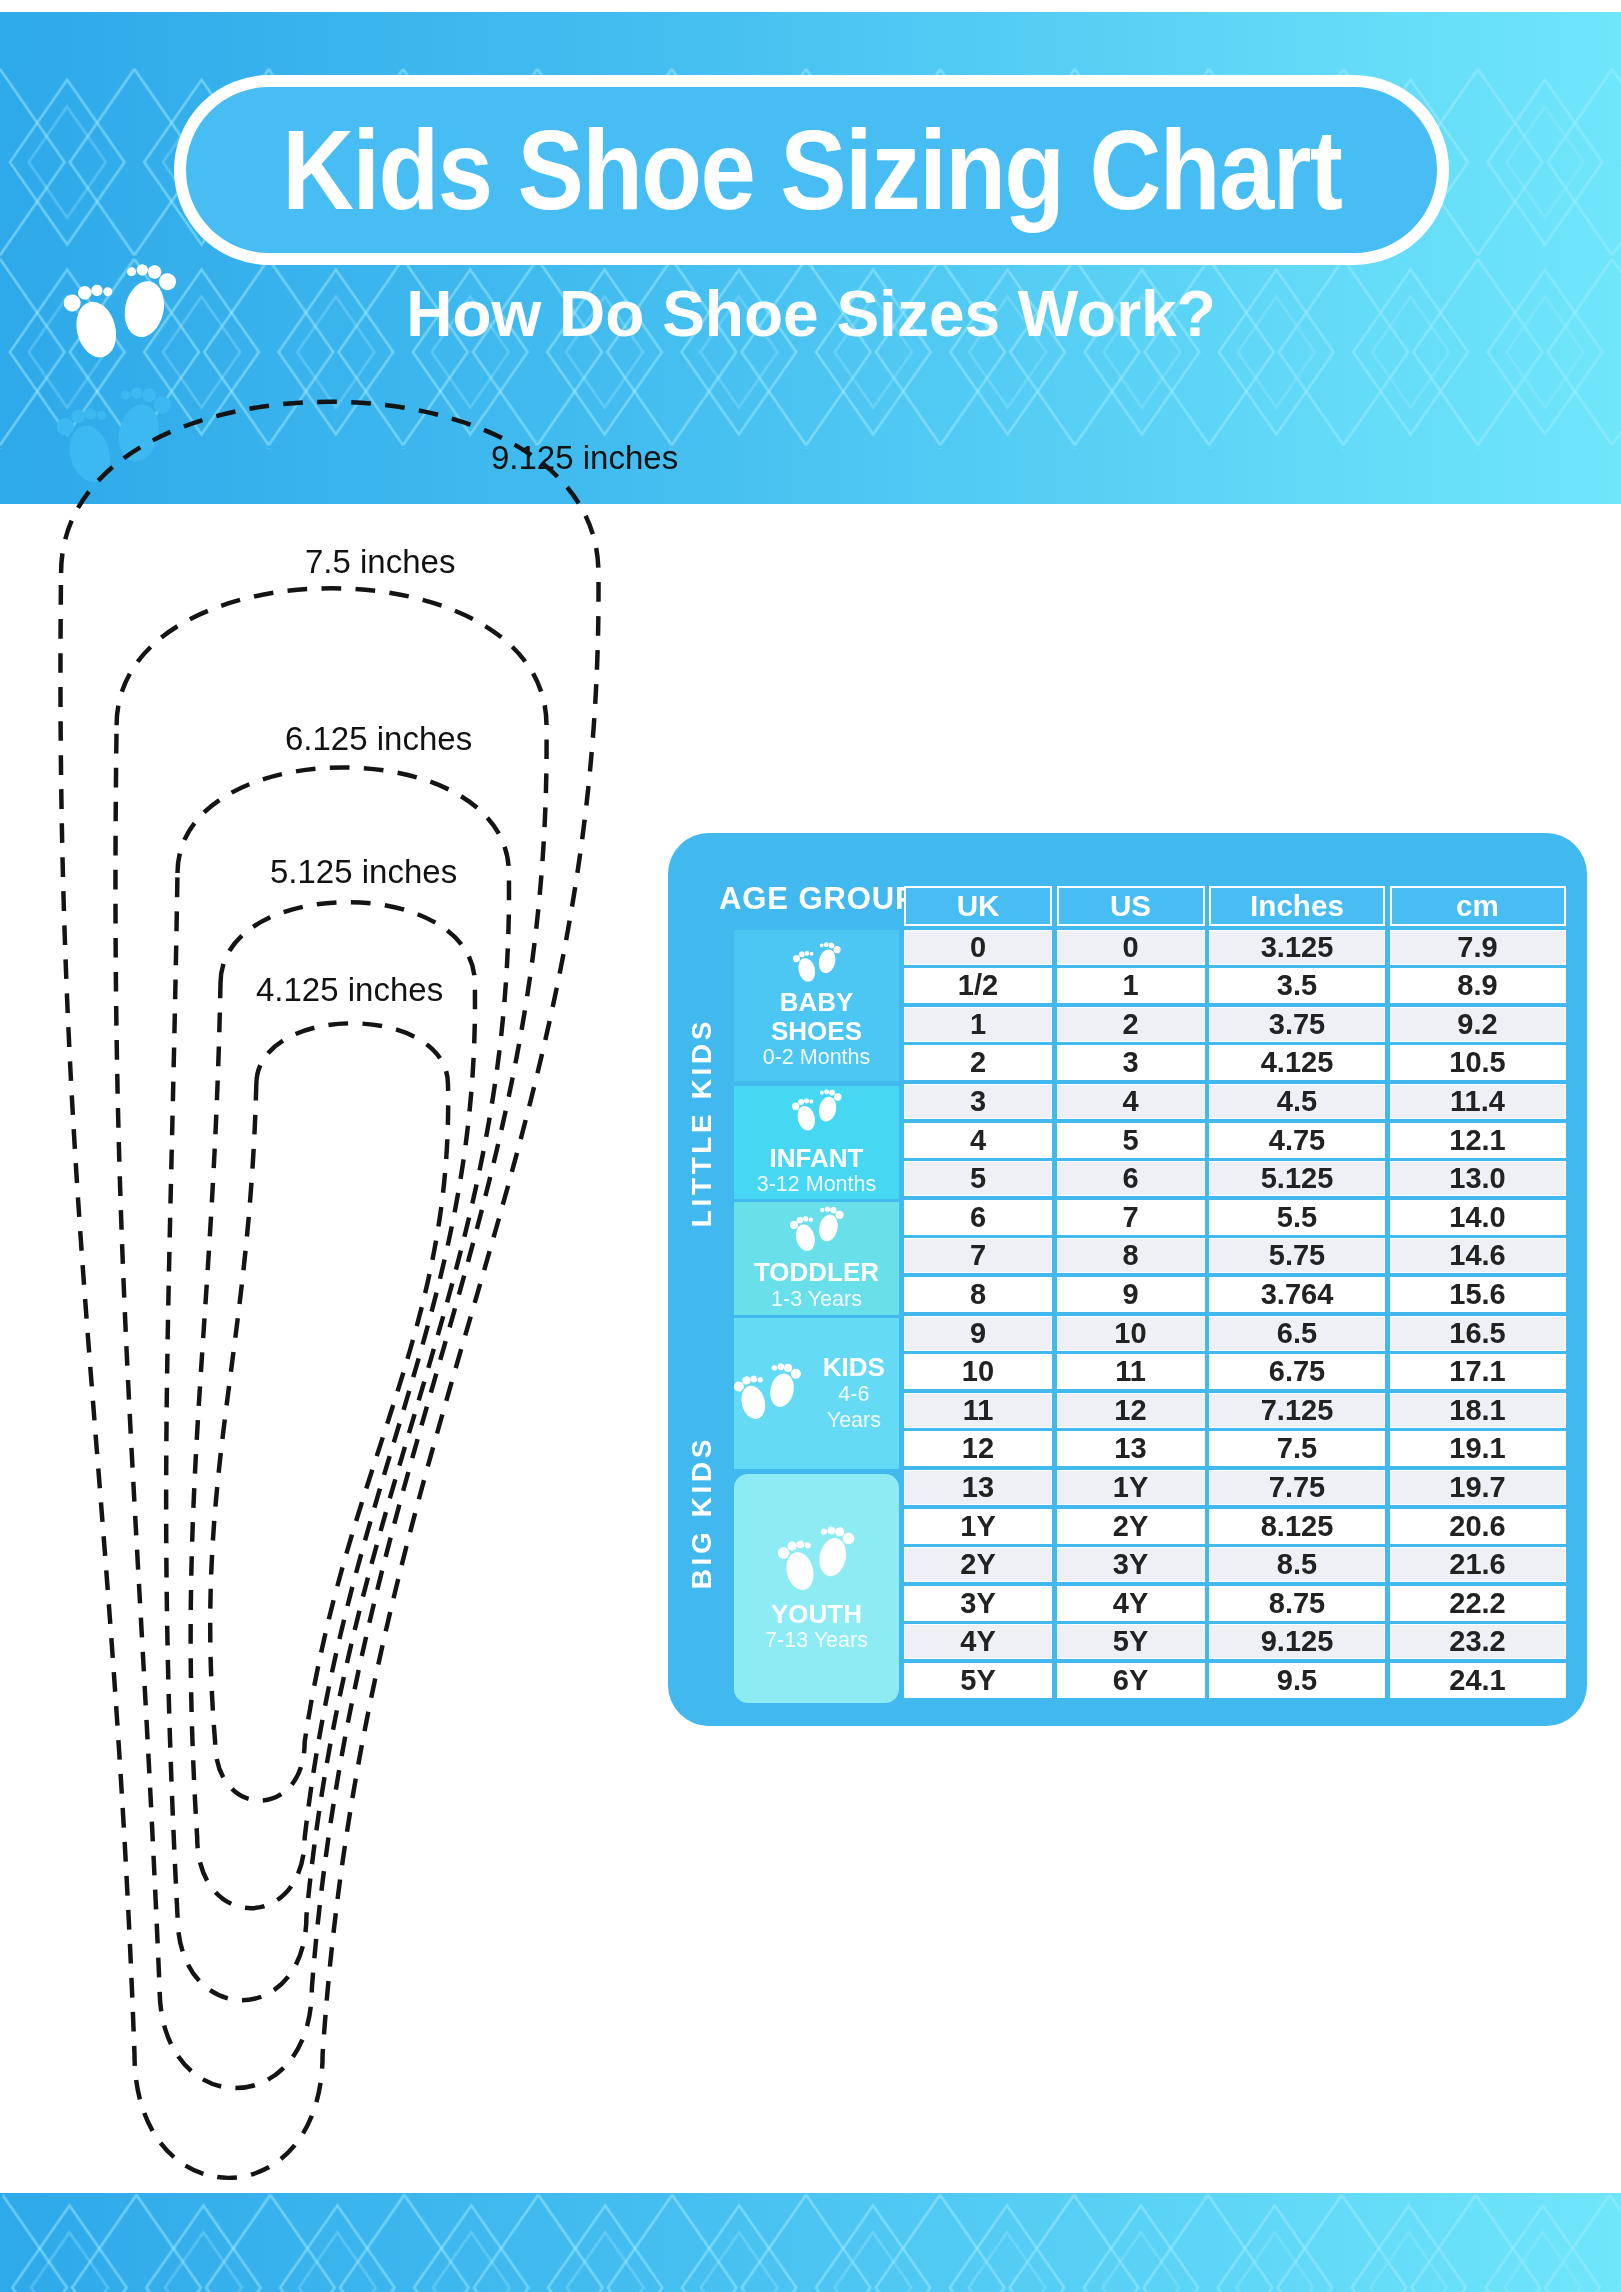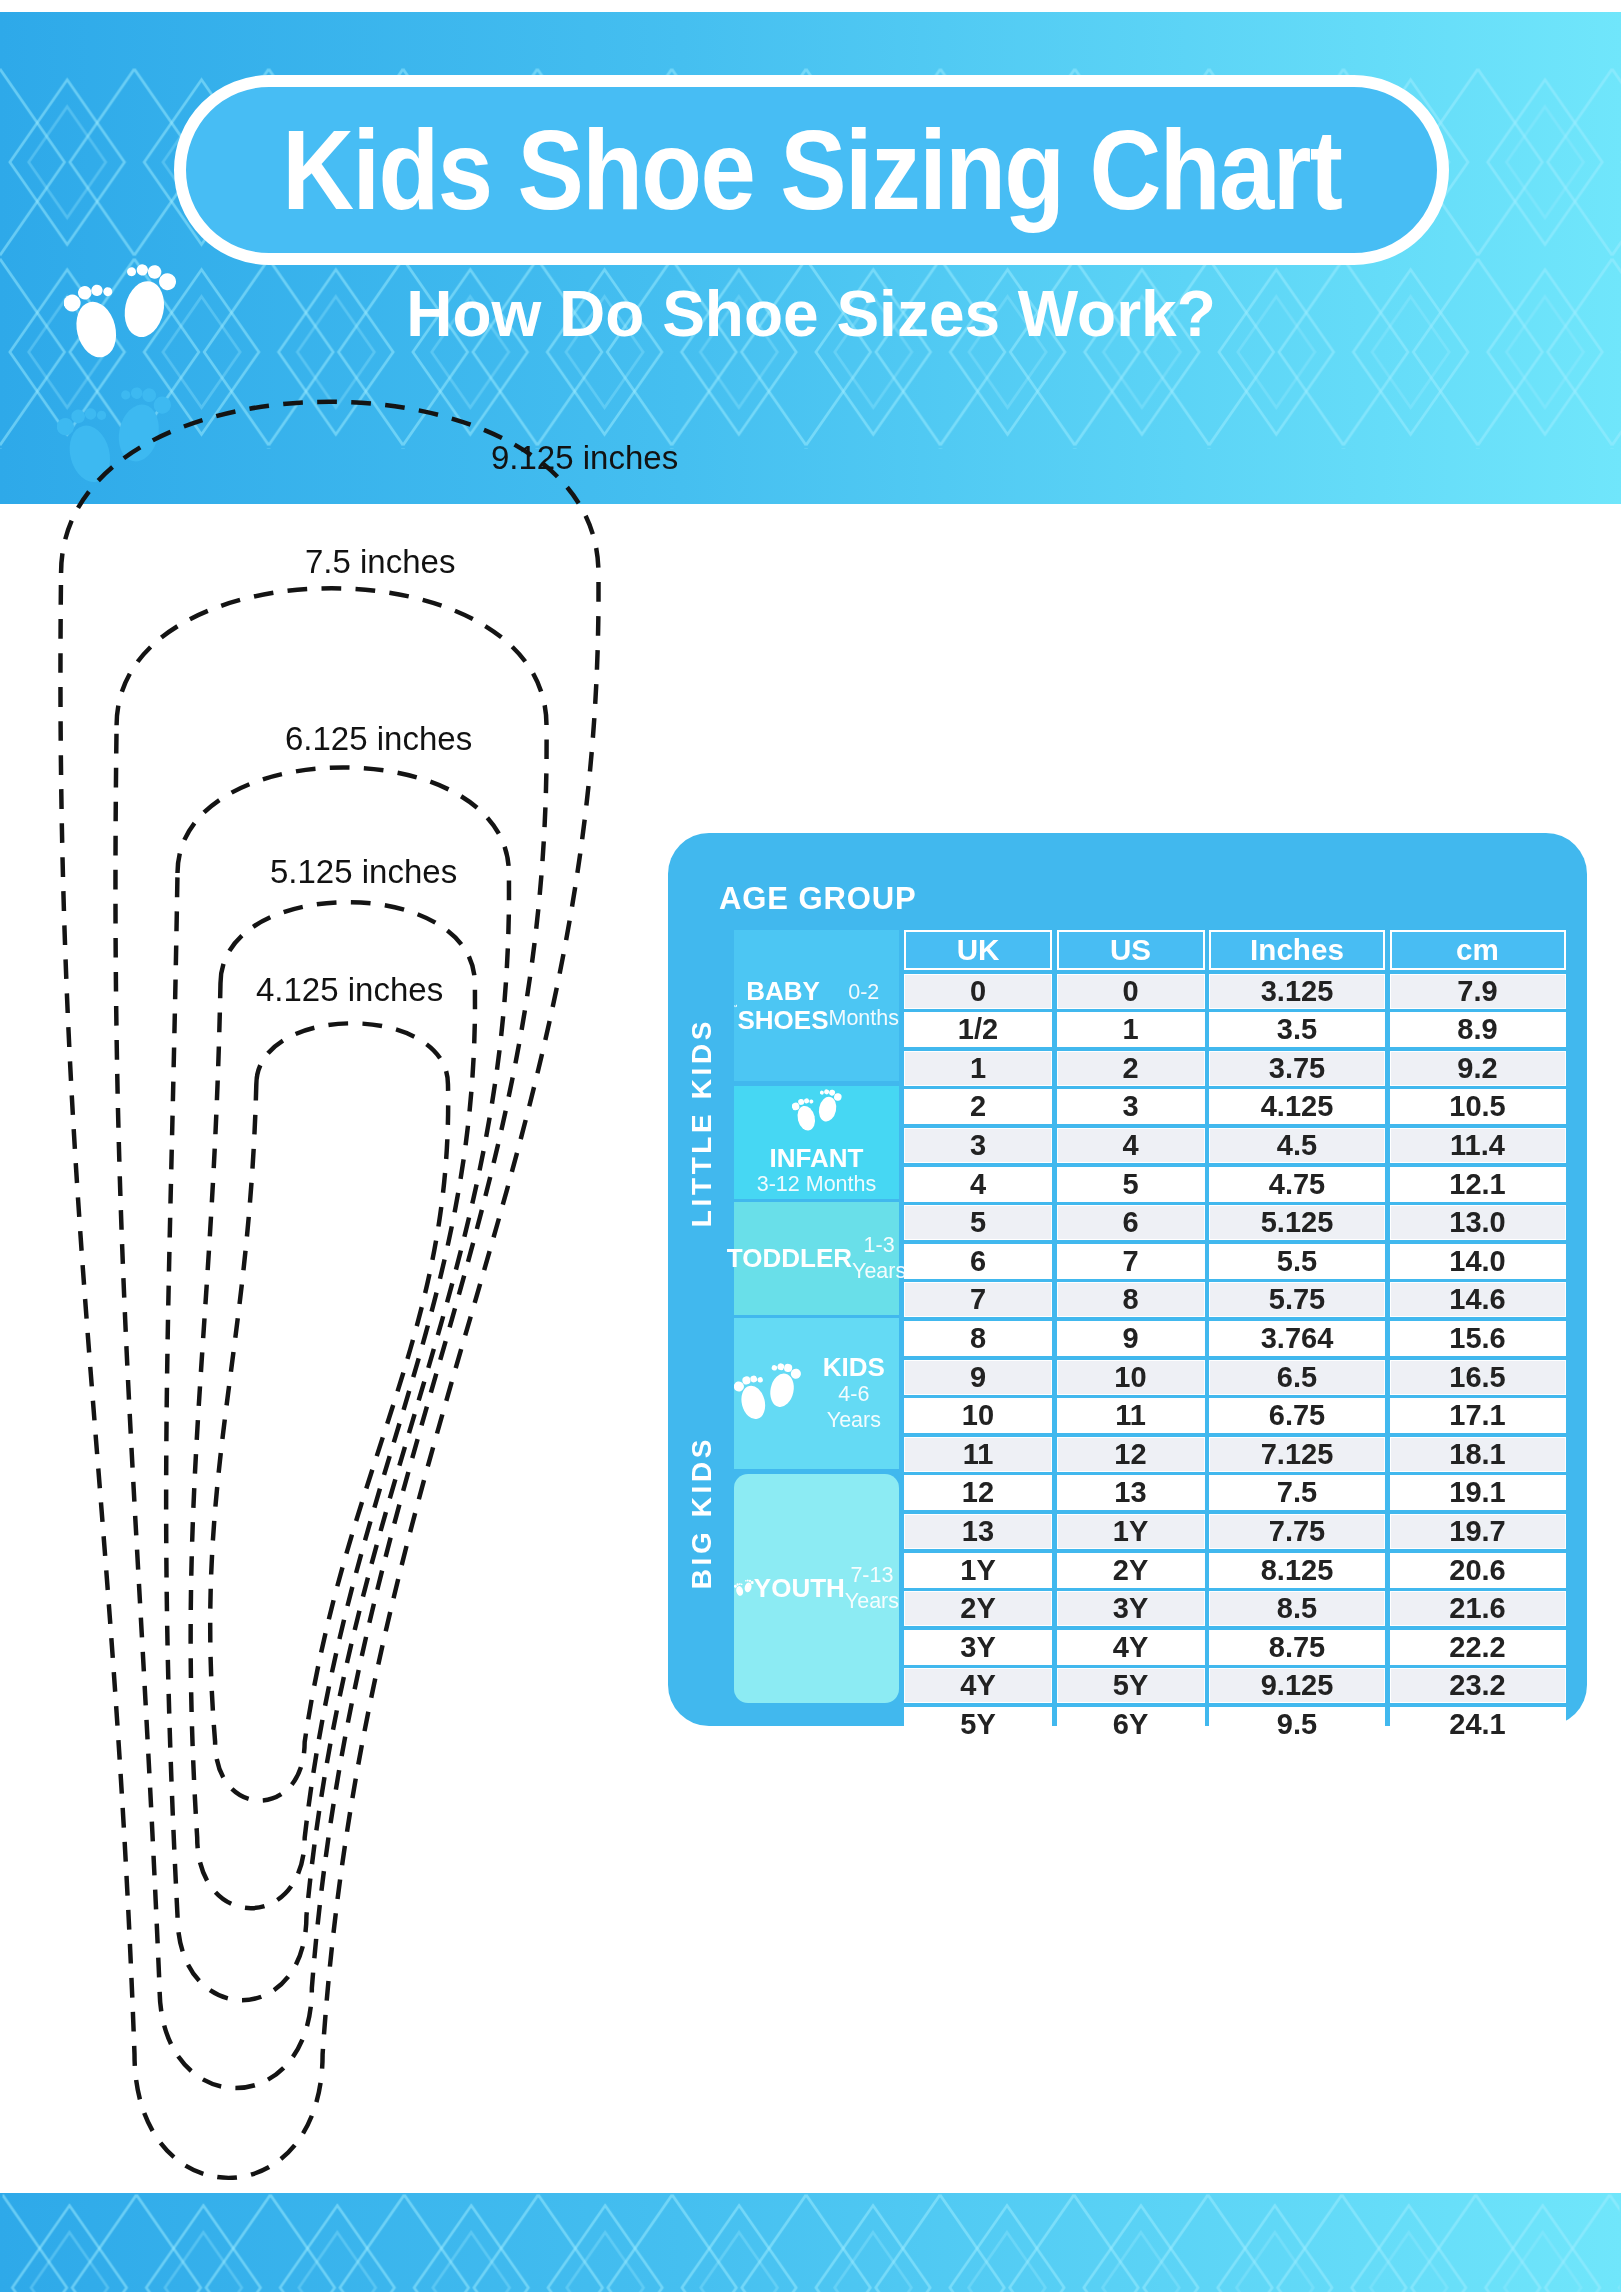--- a/index.html
+++ b/index.html
@@ -44,42 +44,42 @@
          background:#41b8ee;border-radius:41px;}
   .age-title{position:absolute;left:51px;top:48px;color:#ffffff;font-weight:700;
              font-size:31px;letter-spacing:0.9px;}
 
   .rail{position:absolute;left:9px;width:50px;display:flex;align-items:center;justify-content:center;}
   .rail-little{top:97px;height:385px;}
   .rail-big{top:485px;height:389px;}
   .rail span{writing-mode:vertical-rl;transform:rotate(180deg);color:#ffffff;font-weight:700;
              font-size:28px;letter-spacing:3.6px;white-space:nowrap;}
 
-  .agebox{position:absolute;left:66px;width:165px;display:flex;flex-direction:row;
+  .agebox{position:absolute;left:66px;width:165px;display:flex;flex-direction:column;
           align-items:center;justify-content:center;text-align:center;color:#ffffff;box-sizing:border-box;}
   .agebox.row{flex-direction:row;gap:7.2px;}
   .agebox .txt{display:flex;flex-direction:column;align-items:center;}
   .agebox .nm{font-weight:700;font-size:26px;line-height:1.1;}
   .agebox .rg{font-size:21.5px;opacity:.92;line-height:1.2;}
   .agebox .ic{display:block;color:#ffffff;}
   .age0{top:97px;height:151px;}
   .age1{top:253px;height:113px;}
   .age2{top:369px;height:113px;}
   .age3{top:485px;height:151px;}
   .age4{top:641px;height:229px;}
   .age0 .ic{width:48px;height:48px;}
   .age1 .ic{width:50px;height:50px;}
   .age2 .ic{width:54px;height:54px;}
   .age3 .ic{width:68px;height:68px;}
   .age4 .ic{width:77px;height:77px;}
 
   .size-grid{position:absolute;left:236px;top:53px;display:grid;
              grid-template-columns:148px 148px 176px 176px;
              grid-template-rows:40px repeat(20,35px);
-             gap:3.6px 4.5px;margin-top:44px;}
+             gap:3.6px 4.5px;}
   .hcell{background:#48bdf3;border:2.7px solid #ffffff;color:#ffffff;font-weight:700;font-size:29.6px;
          display:flex;align-items:center;justify-content:center;box-sizing:border-box;}
   .cell{border:1.8px solid #ffffff;display:flex;align-items:center;justify-content:center;
         font-size:29px;font-weight:700;color:#222222;box-sizing:border-box;}
   .cell.gray{background:#eef0f5;}
   .cell.white{background:#ffffff;}
 </style>
 </head>
 <body>
 

